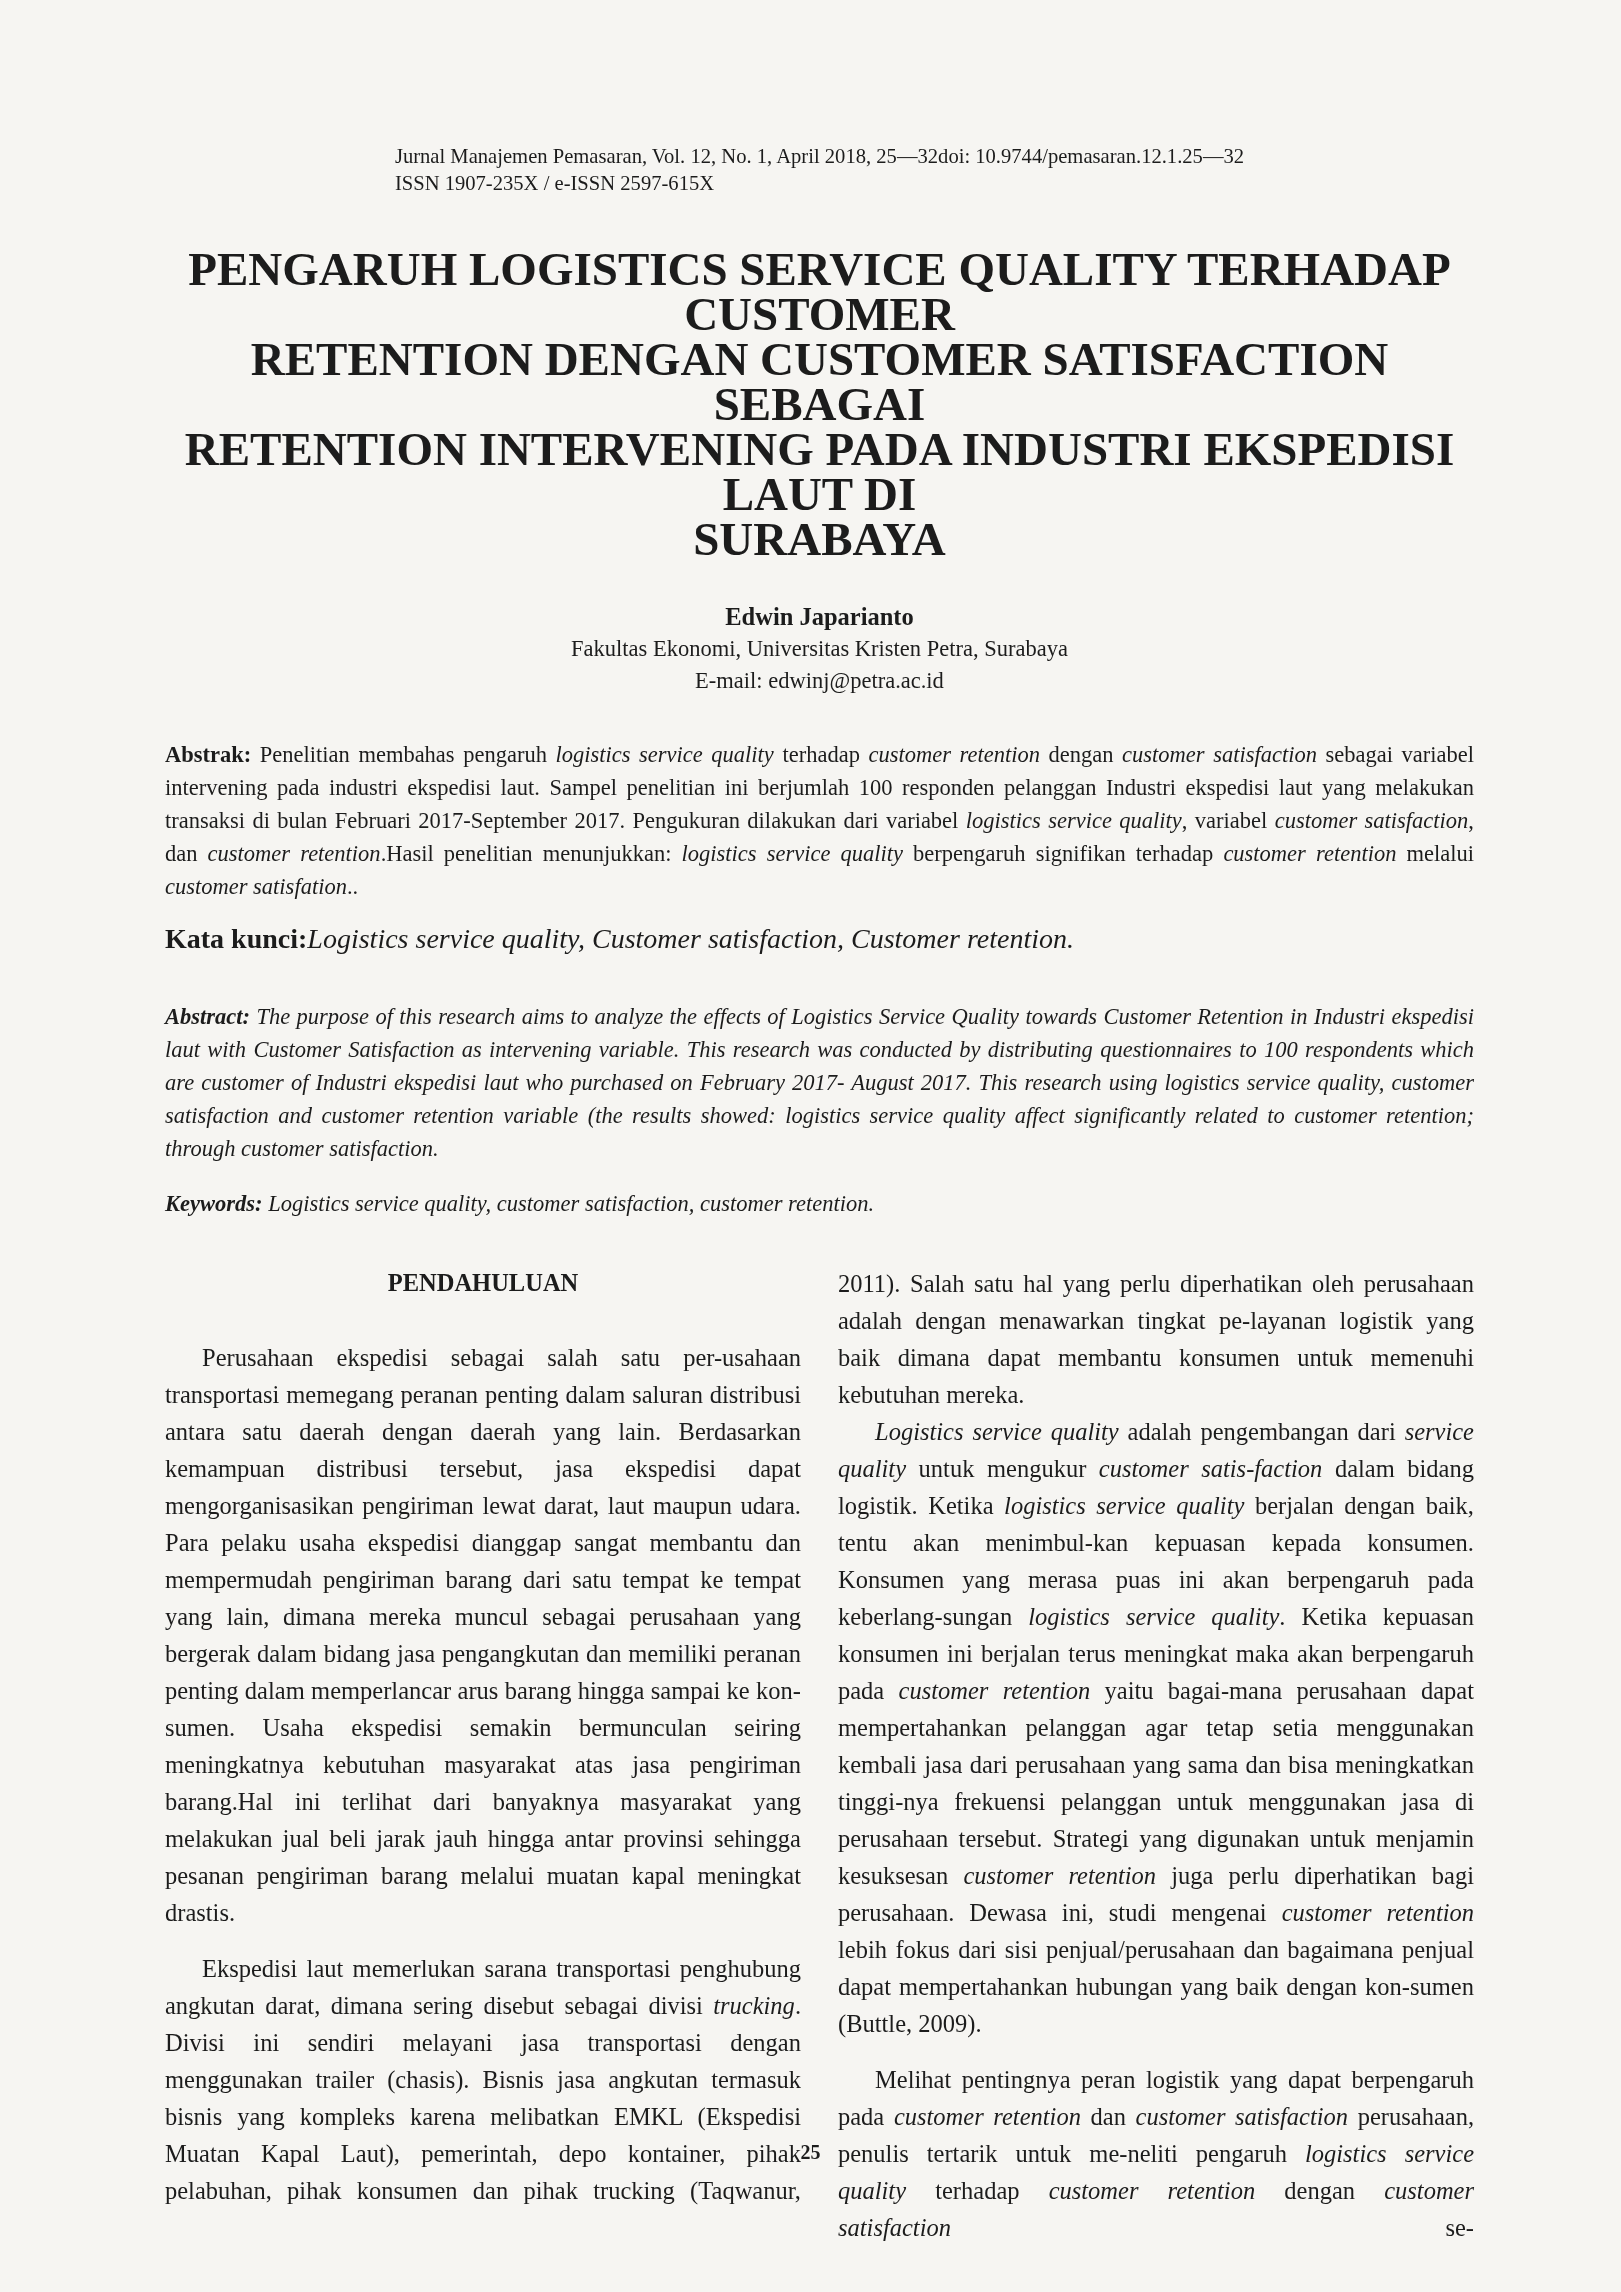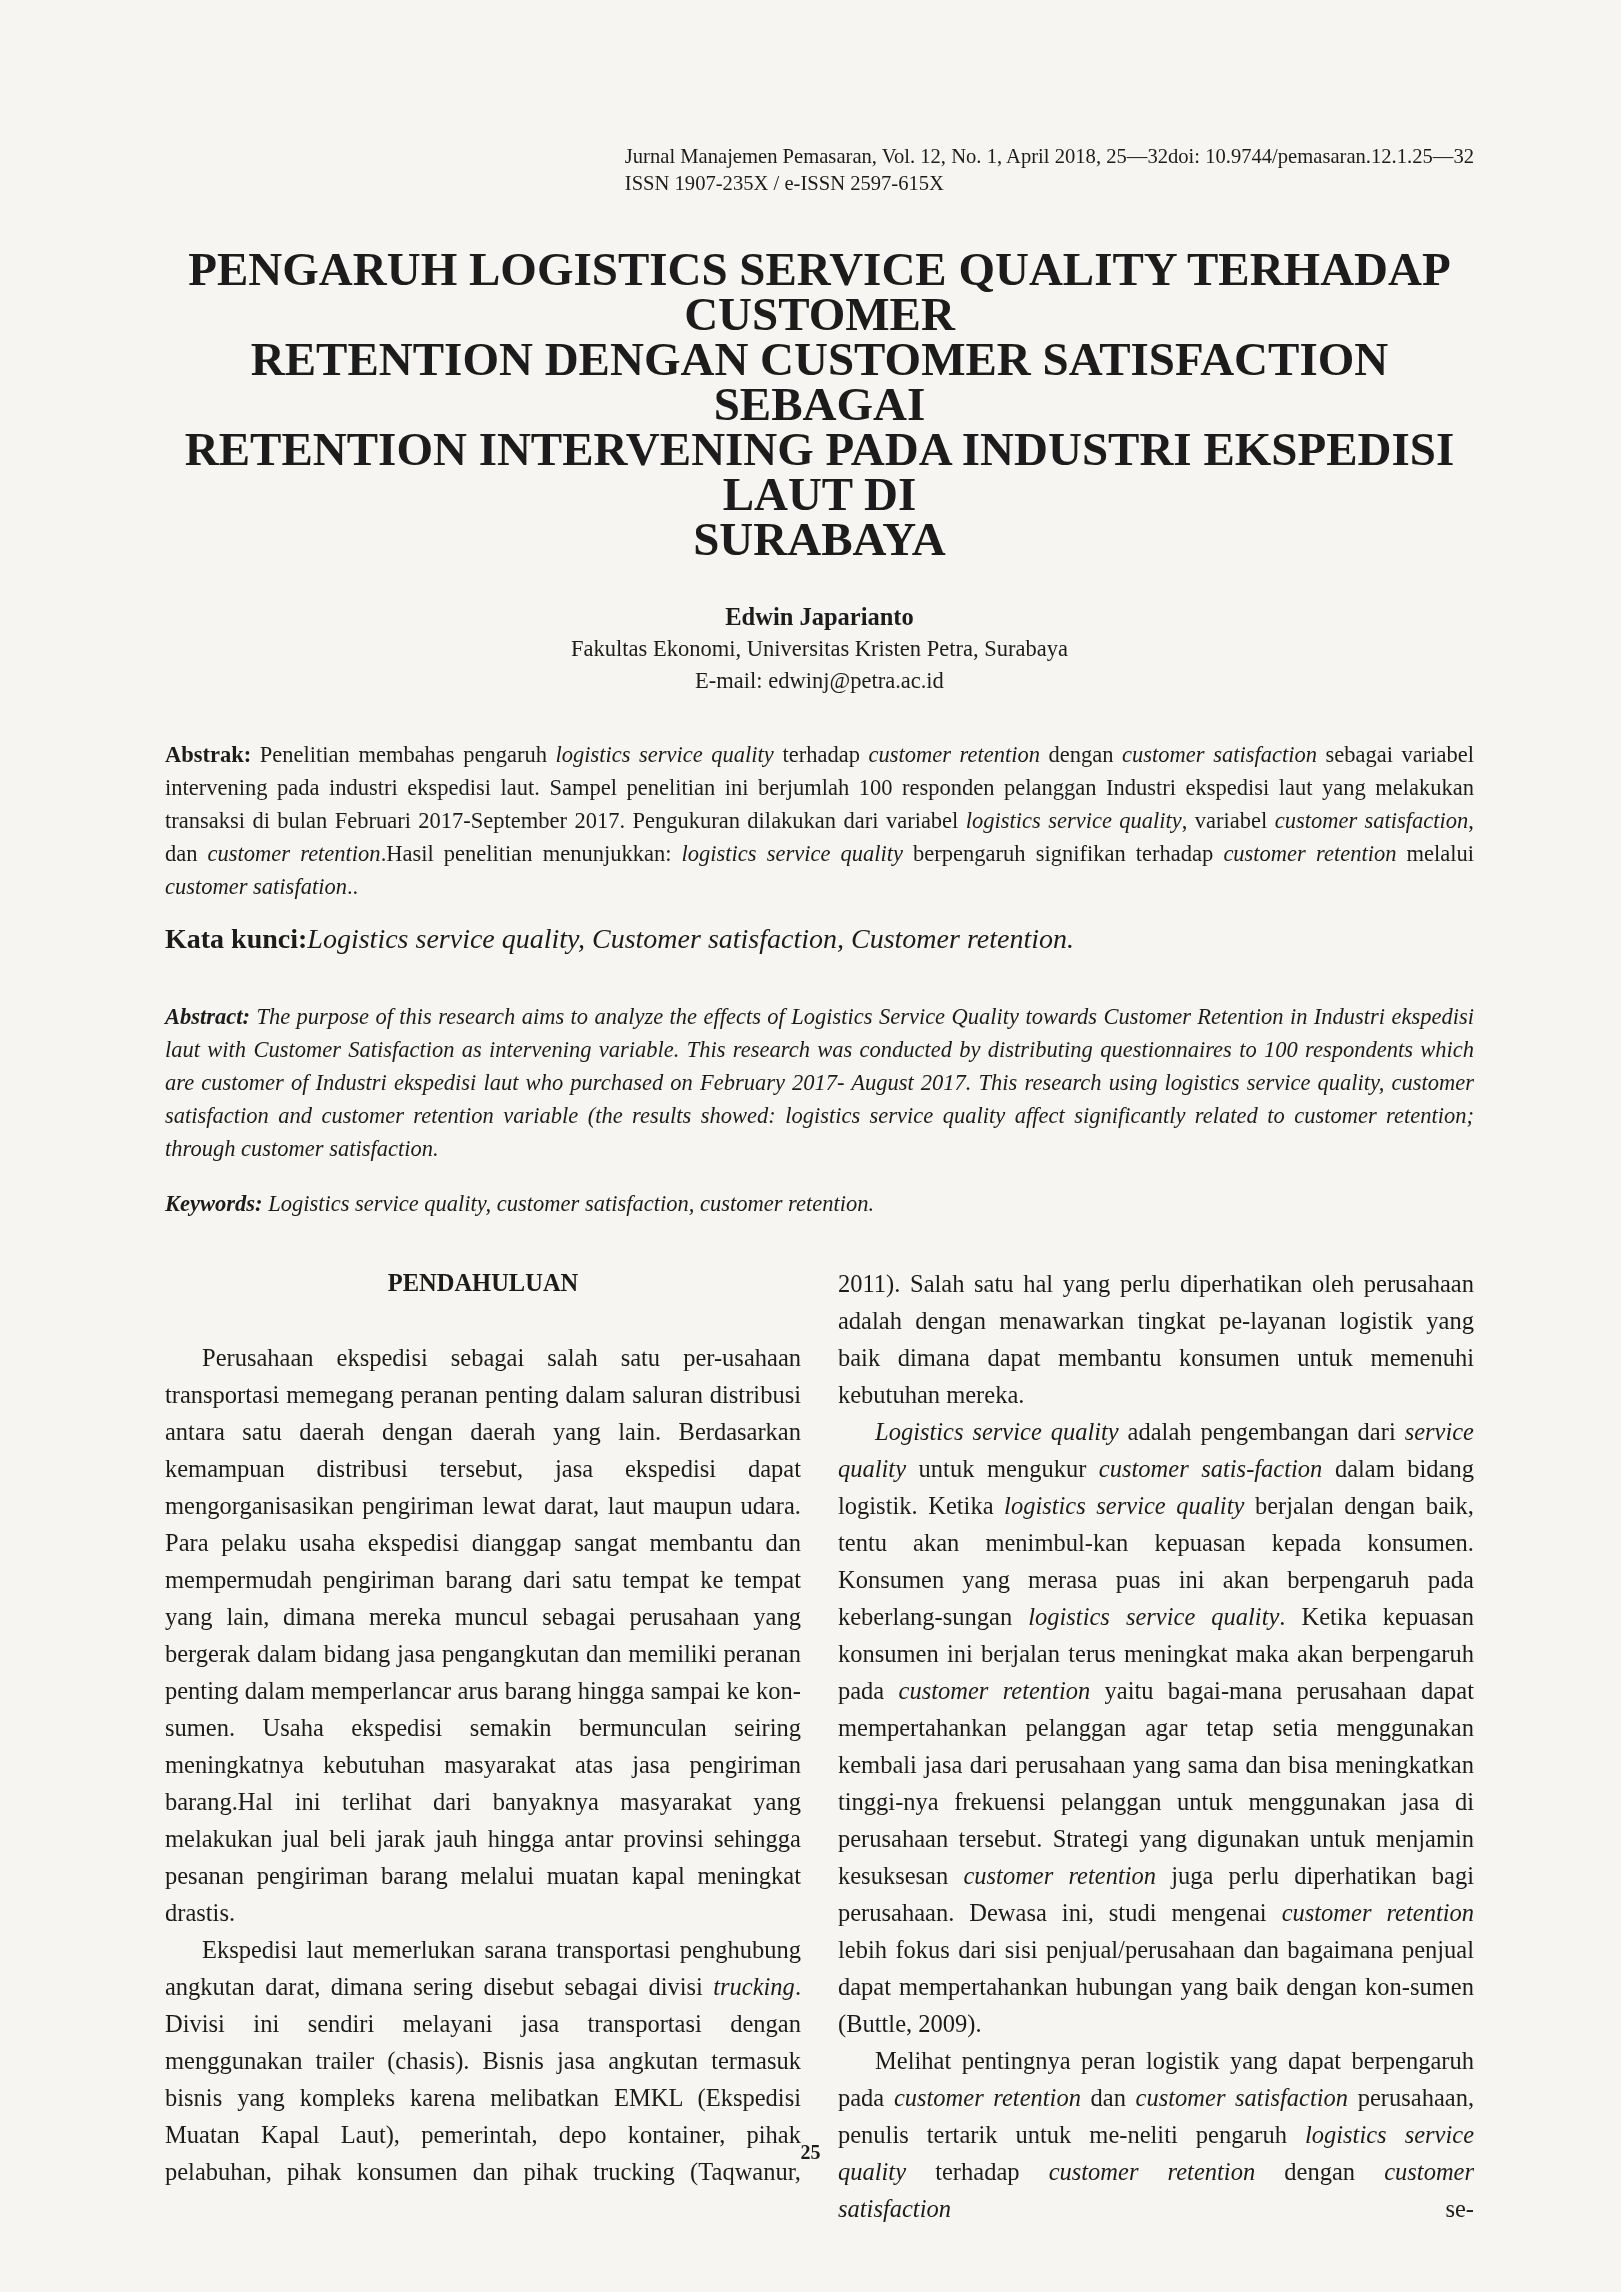--- a/index.html
+++ b/index.html
@@ -7,21 +7,21 @@
   body {
     height:2293px;
     background:#f6f5f2;
     font-family:"Liberation Serif","DejaVu Serif",serif;
     color:#1c1c1c;
     position:relative;
     overflow:hidden;
   }
   .page { position:absolute; inset:0; padding:143px 147px 0 165px; }
 
-  .header { display:flex; justify-content:flex-end; align-items:flex-start;
+  .header { display:flex; justify-content:center; align-items:flex-start;
             font-size:20.6px; line-height:27.4px; }
   .header-left div { white-space:nowrap; }
   .header-right { white-space:nowrap; }
 
   .title { margin:49px auto 12px; text-align:center; font-size:47px; line-height:45px;
            font-weight:bold; }
 
   .author-block { margin-top:39px; text-align:center; line-height:32px; }
   .author { font-size:24.5px; font-weight:bold;margin-top:20px; }
   .affiliation, .email { font-size:22.5px; }
@@ -29,21 +29,21 @@
   .abstract-block { margin-top:41px; font-size:22.5px; line-height:33px; text-align:justify; }
   .katakunci { margin-top:19.6px; font-size:28px; line-height:33px; }
   .abstract-en { margin-top:45px; font-style:italic; }
   .keywords { margin-top:21.6px; font-size:22.5px; line-height:33px; font-style:italic; }
 
   .columns { margin-top:45px; display:flex; gap:37px; }
   .col { flex:1; min-width:0; }
   .section-heading { font-size:24.5px; font-weight:bold; line-height:36px; margin-bottom:38px;text-align:center; }
   .bodyp { font-size:24.5px; line-height:37px; text-align:justify; }
   .indent { text-indent:37px; }
-  .justify-last { text-align-last:justify; }
+  .justify-last { text-align-last:justify;margin-top:19px; }
 
   .it { font-style:italic; }
   .bd { font-weight:bold; }
 
   .page-number { position:absolute; top:2141px; left:0; width:100%;
                  text-align:center; font-size:20px; font-weight:bold; }
 </style>
 </head>
 <body>
 

